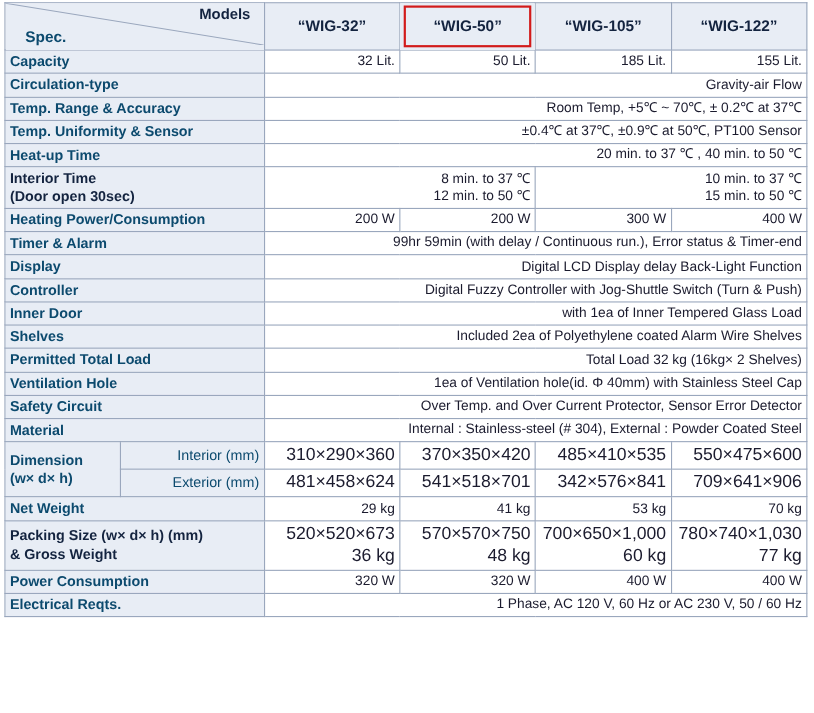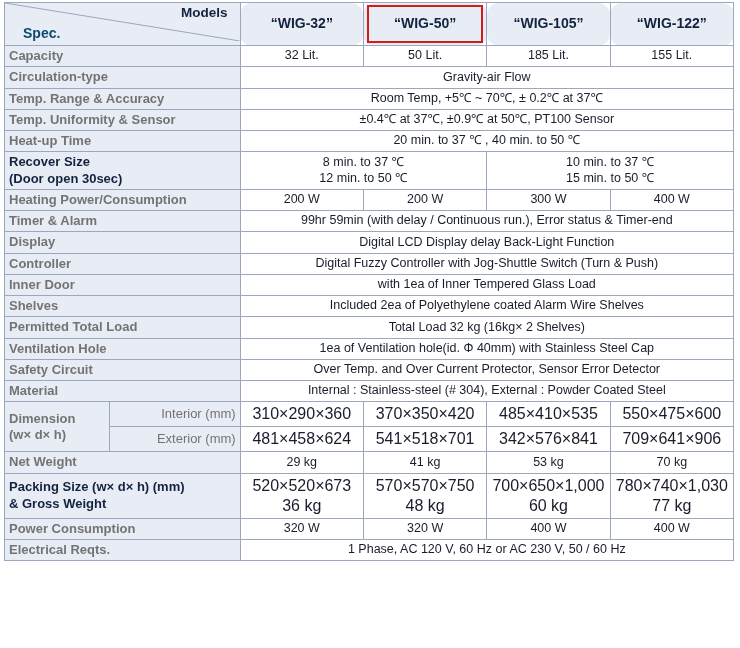--- a/index.html
+++ b/index.html
@@ -34,45 +34,44 @@
     line-height: 1.25;
   }
   
   col.c-label-a { width: 105px; }
   col.c-label-b { width: 130px; }
   col.c-model   { width: 123px; }
 
   .rowlabel {
     background: #e8edf5;
     font-weight: bold;
-    color: #737373;
+    color: #0c4a6e;
     font-size: 13px;
     padding-left: 6px;
     text-align: left;
   }
   .rowlabel.sub {
     text-align: right;
     padding-left: 8px;
     font-weight: normal;
   }
   .val {
-    text-align: center;
+    text-align: right;
     background: #ffffff;
     color: #1b1b2e;
     margin-left: 23px;
   }
   .val.small { font-size: 16px; }
   .hdr-model {
     background: #e8edf5;
     text-align: center;
     font-weight: bold;
     font-size: 14px;
     color: #13233f;
     height: 38px;
-    border-radius: 12px;
   }
   .hdr-corner {
     background: #e8edf5;
     position: relative;
     height: 38px;
     padding: 0;
   }
   .hdr-corner .diag {
     position: absolute;
     left: 0; top: 0; right: 0; bottom: 0;
@@ -171,21 +170,21 @@
         <td class="val" colspan="4">±0.4℃ at 37℃,   ±0.9℃ at 50℃,  PT100 Sensor</td>
       </tr>
 
       <tr>
         <td class="rowlabel" colspan="2">Heat-up Time</td>
         <td class="val" colspan="4">20 min. to 37 ℃ , 40 min. to 50 ℃</td>
       </tr>
 
       <tr>
         <td class="label-merge-a" colspan="2">
-          <div>Recover Size</div>
+          <div>Interior Time</div>
           <div>(Door open 30sec)</div>
         </td>
         <td class="val two-line" colspan="2">
           <div>8 min. to 37 ℃</div>
           <div>12 min. to 50 ℃</div>
         </td>
         <td class="val two-line" colspan="2">
           <div>10 min. to 37 ℃</div>
           <div>15 min. to 50 ℃</div>
         </td>

